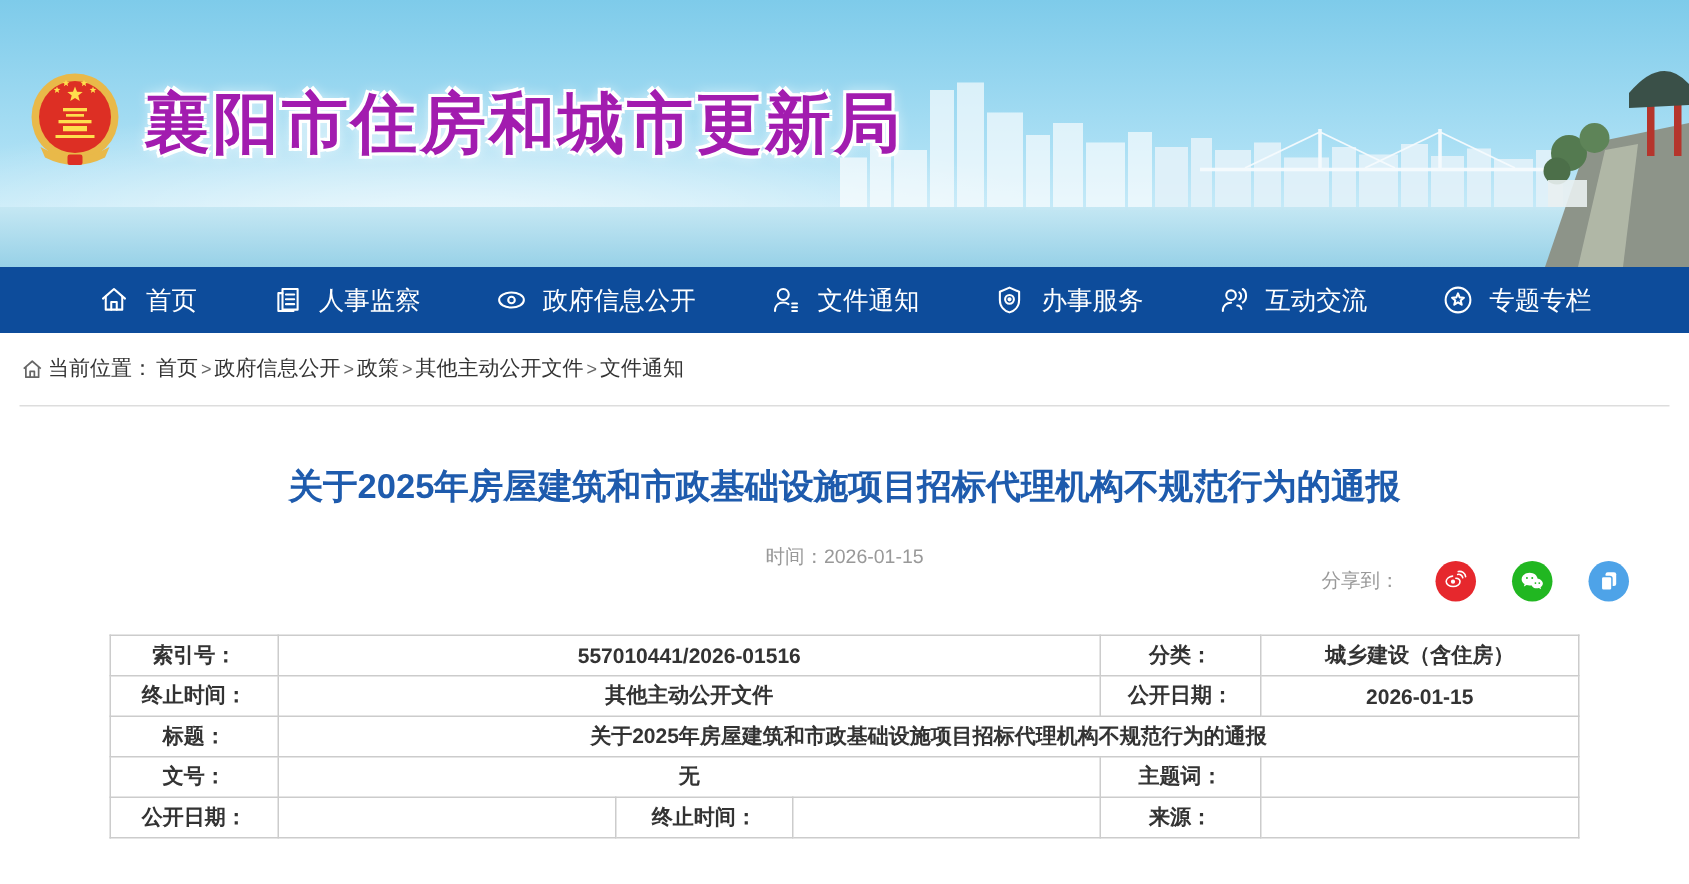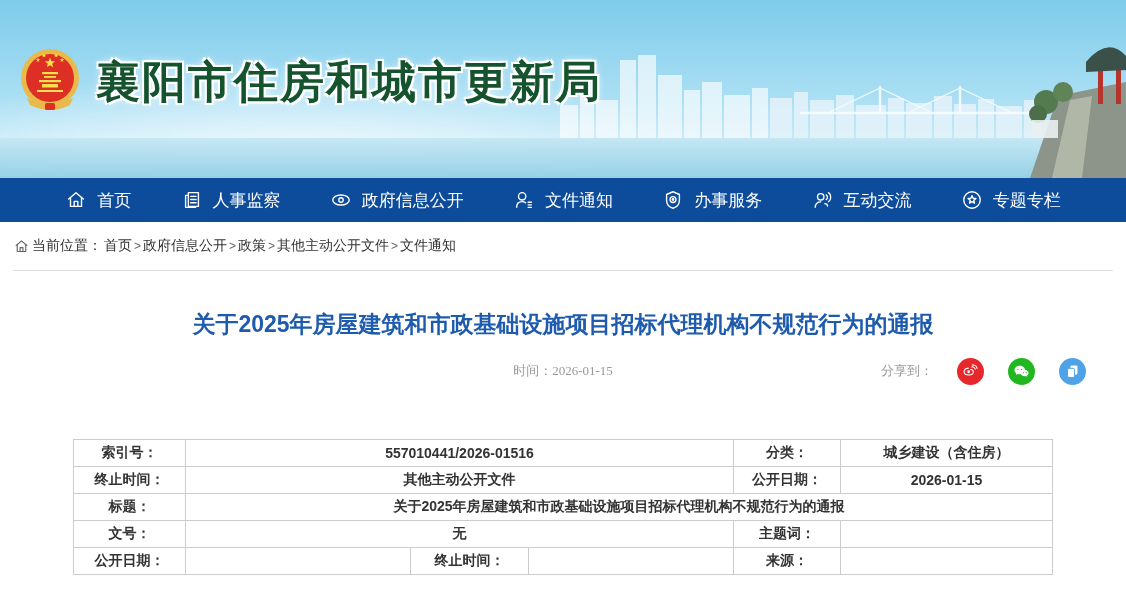--- a/index.html
+++ b/index.html
@@ -24,27 +24,27 @@
   
   .breadcrumb { height:49px; margin:0 13px; display:flex; align-items:center; gap:2px; font-size:14px; color:#333; border-bottom:1px solid #ddd; }
   .breadcrumb .bicon { width:17px; height:17px; display:flex; }
   .breadcrumb .bicon svg { width:17px; height:17px; stroke:#666; fill:none; stroke-width:1.6; stroke-linejoin:round; }
   .crumb { color:#333; cursor:pointer; }
   .crumb-sep { color:#666; font-size:12px; }
 
   
   .article-title { margin:38px 50px 0; text-align:center; font-size:23px; font-weight:bold; }
   .meta-row { position:relative; margin-top:17px; height:28px; }
-  .meta-time { position:absolute; left:0; right:0; text-align:center; line-height:28px; color:#999; font-size:13px;font-family:Liberation Serif, serif; }
-  .share-box { position:absolute; right:40px; top:0; height:28px; display:flex; align-items:center; gap:24px; color:#999; font-size:13px; }
+  .meta-time { position:absolute; left:0; right:0; text-align:center; line-height:28px; color:#999; font-size:13px; }
+  .share-box { position:absolute; right:40px; top:16px; height:28px; display:flex; align-items:center; gap:24px; color:#999; font-size:13px; }
   .share-icon { width:27px; height:27px; border-radius:50%; display:flex; align-items:center; justify-content:center; cursor:pointer; }
   .share-icon svg { width:17px; height:17px; display:block; }
 
   
-  .info-table { border-collapse:collapse; table-layout:fixed; width:979px; margin:54px auto 0;border-radius:21px; }
+  .info-table { border-collapse:collapse; table-layout:fixed; width:979px; margin:38px auto 0;border-radius:21px; }
   .info-table th, .info-table td { border:1px solid #ccc; height:27px; font-size:14px; color:#333; overflow:hidden; white-space:nowrap; }
   .info-table th { font-weight:bold; text-align:center; padding:0 4px; }
   .info-table td { text-align:center; padding:0 12px; font-weight:bold; }
 </style>
 </head>
 <body>
 
 <div class="page">
 
   <header class="site-header">
@@ -132,21 +132,21 @@
         <g fill="#ffdf4d">
           <rect x="24" y="26" width="16" height="2.2"></rect>
           <rect x="26" y="30" width="12" height="1.8"></rect>
           <rect x="21" y="34" width="22" height="2.2"></rect>
           <rect x="24" y="38" width="16" height="3.5"></rect>
           <rect x="19" y="44" width="26" height="2"></rect>
         </g>
         <path d="M9 52 Q32 65 55 52 L52 59 Q32 69 12 59 Z" fill="#e9b949"></path>
         <rect x="27" y="57" width="10" height="7" rx="1.5" fill="#dd2f24"></rect>
       </svg>
-      <h1 class="site-title" style="color: #14532d;">襄阳市住房和城市更新局</h1>
+      <h1 class="site-title" style="color: #a21caf;">襄阳市住房和城市更新局</h1>
     </div>
   </header>
 
   <nav class="main-nav" style="background: rgb(13, 76, 155);">
     <a class="nav-item">
       <span class="nicon">
           <svg viewBox="0 0 24 24">
             <path d="M4 11 L12 4 L20 11"></path>
             <path d="M6 9.5 V19 H18 V9.5"></path>
             <path d="M10 19 V13.5 H14 V19"></path>

